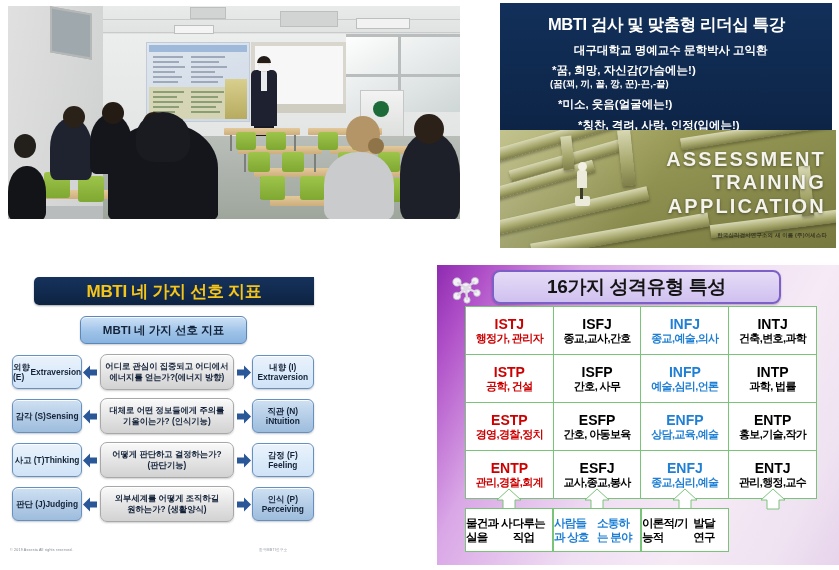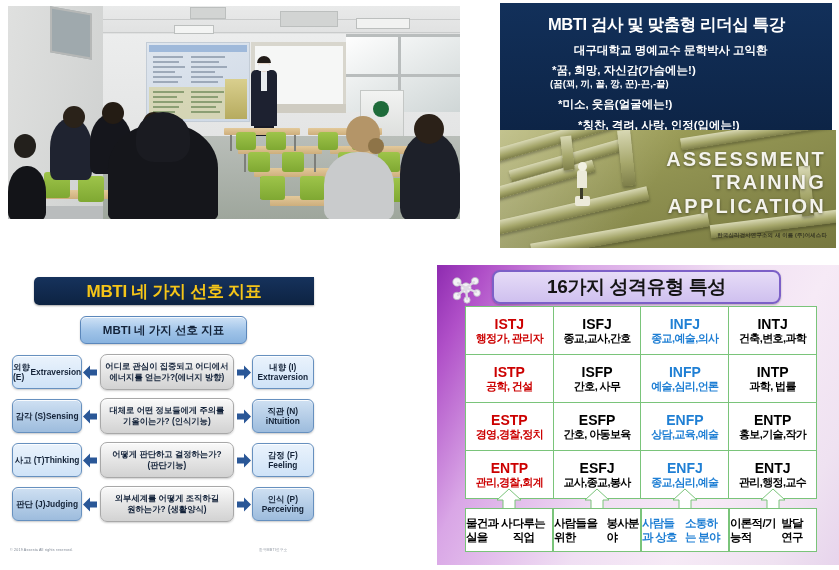--- a/index.html
+++ b/index.html
@@ -599,24 +599,20 @@
             <path d="M14 1 L26 12 L20 12 L20 21 L8 21 L8 12 L2 12 Z" fill="#ffffff" stroke="#7ac47a" stroke-width="1"></path>
           </svg>
       </div>
     </div>
 
     <div id="t16bottom">
       <div class="botBox c-black">
         <span>물건과 사실을</span>
         <span>다루는 직업</span>
       </div>
-      <div class="botBox c-black">
-        <span>사람들을 위한</span>
-        <span>봉사분야</span>
-      </div>
       <div class="botBox c-blue">
         <span>사람들과 상호</span>
         <span>소통하는 분야</span>
       </div>
       <div class="botBox c-black">
         <span>이론적/기능적</span>
         <span>발달 연구</span>
       </div>
     </div>
   </div>

